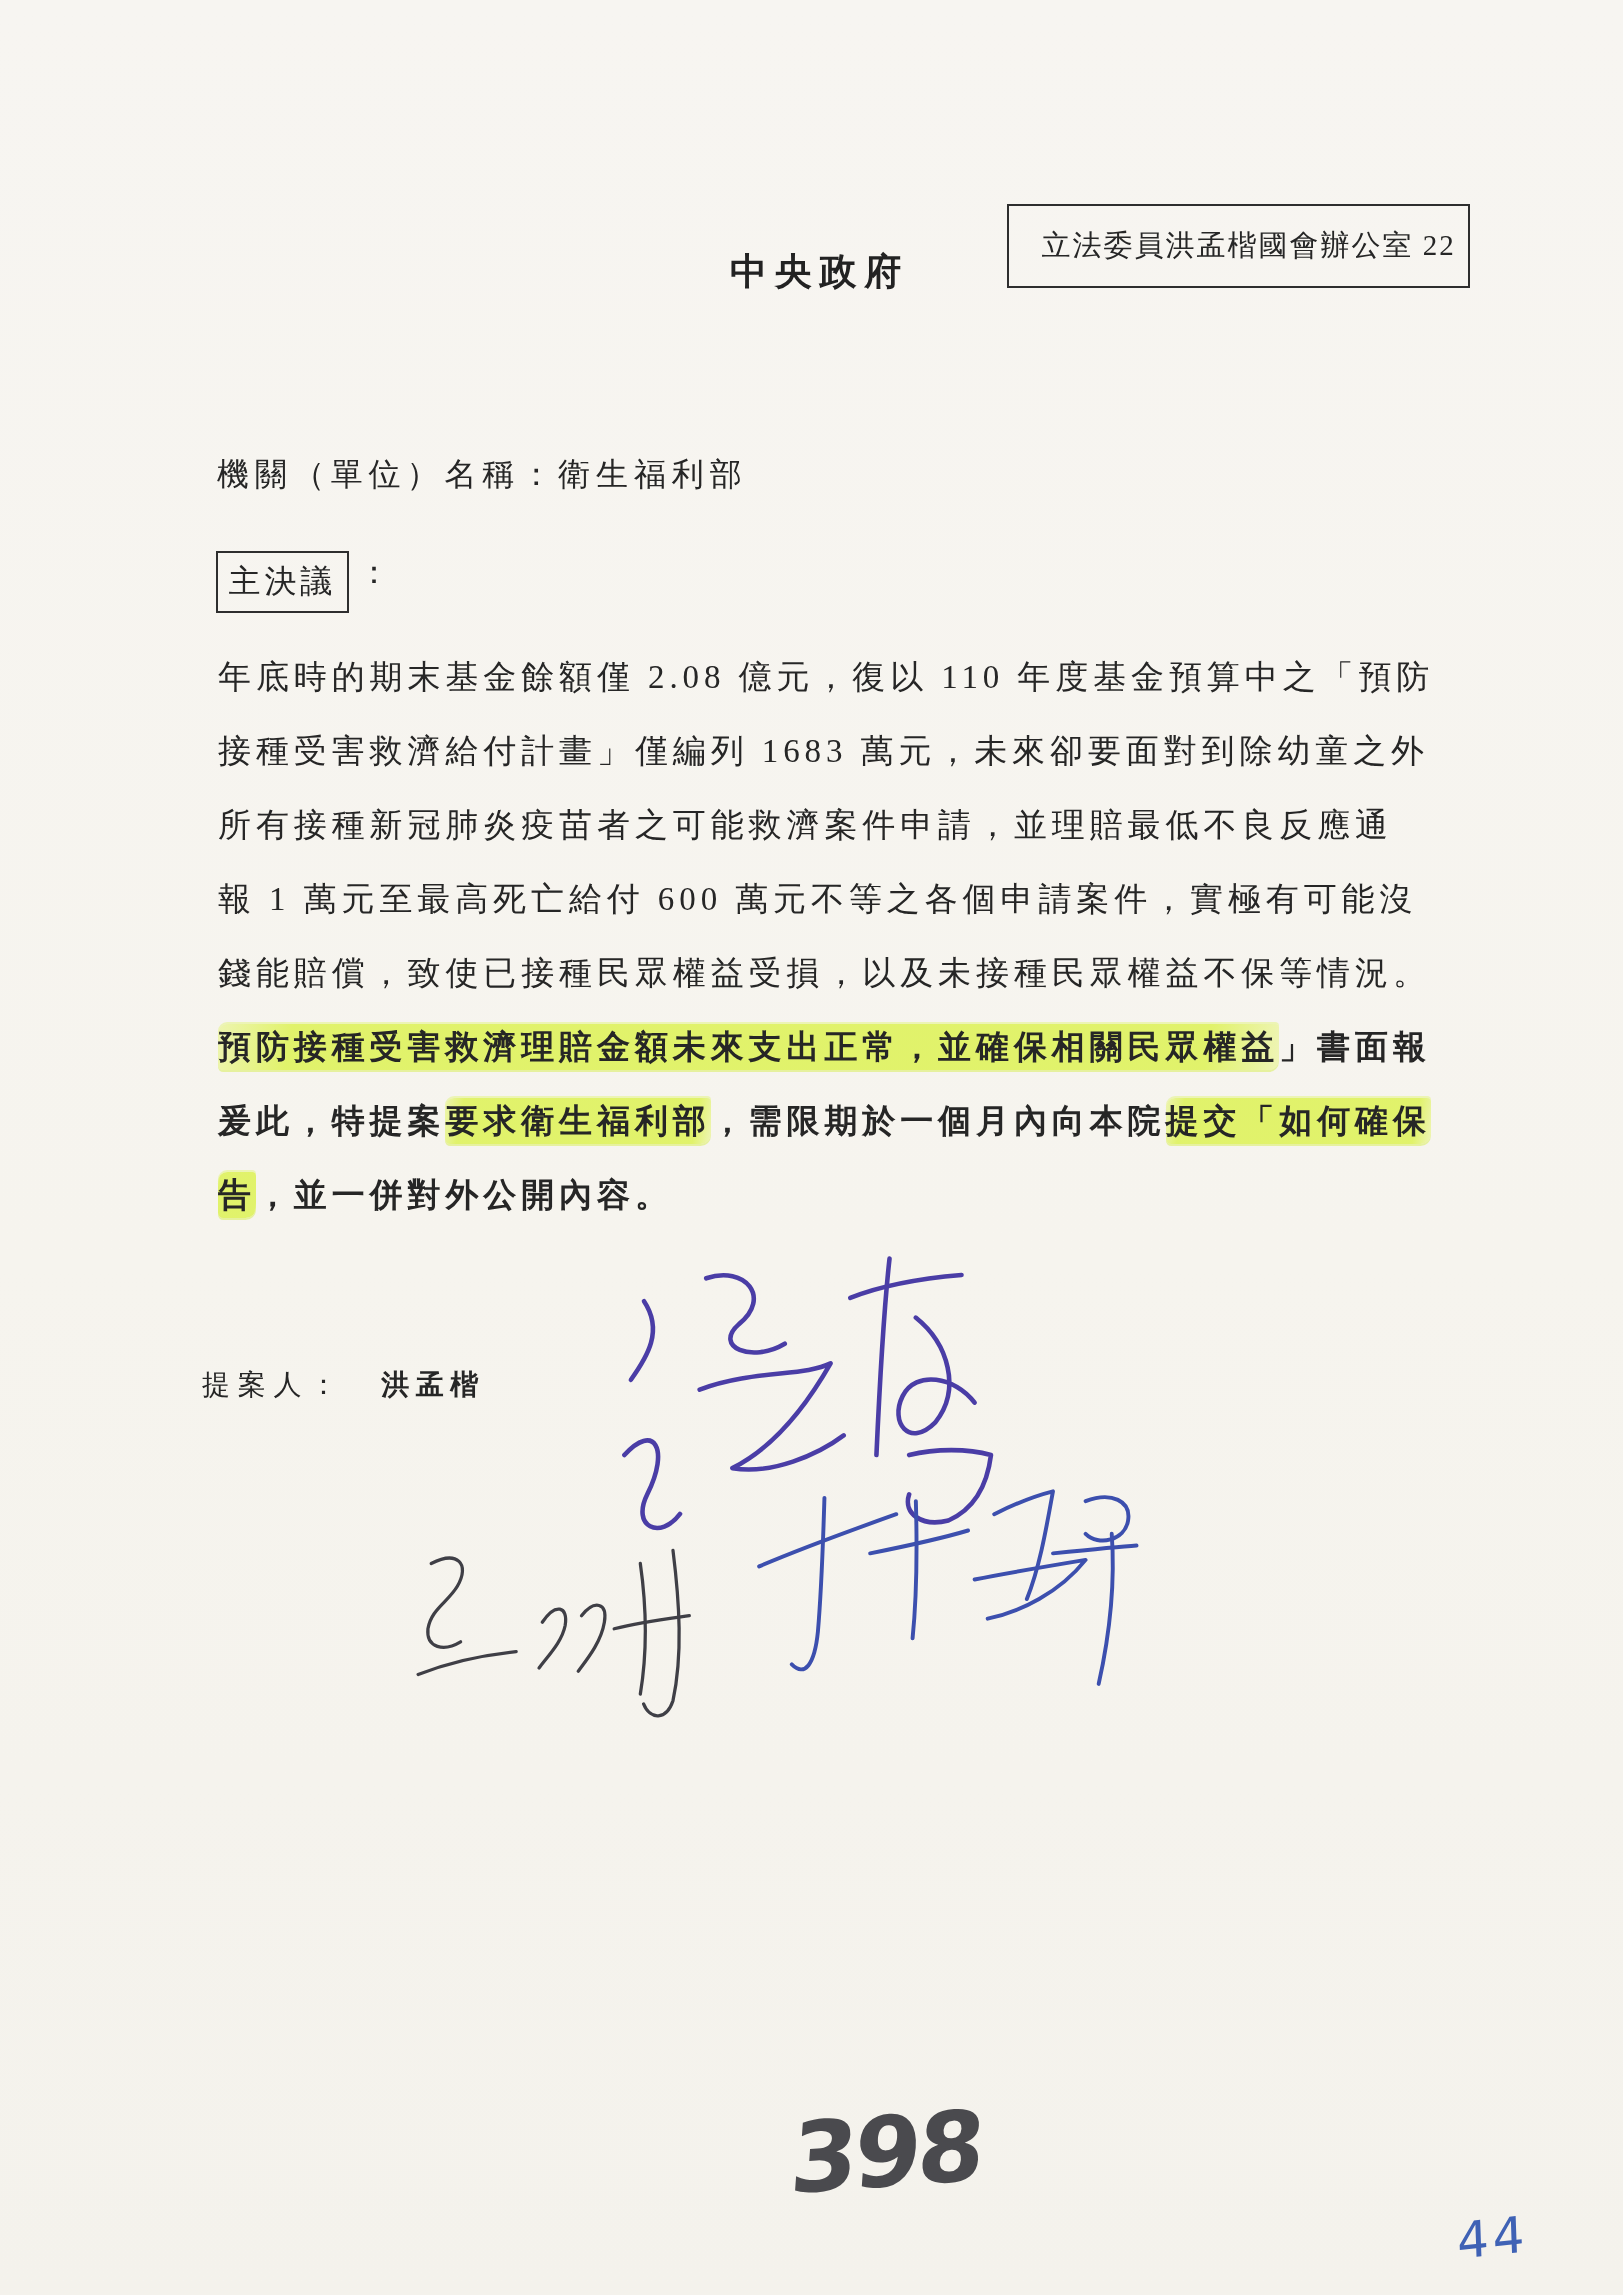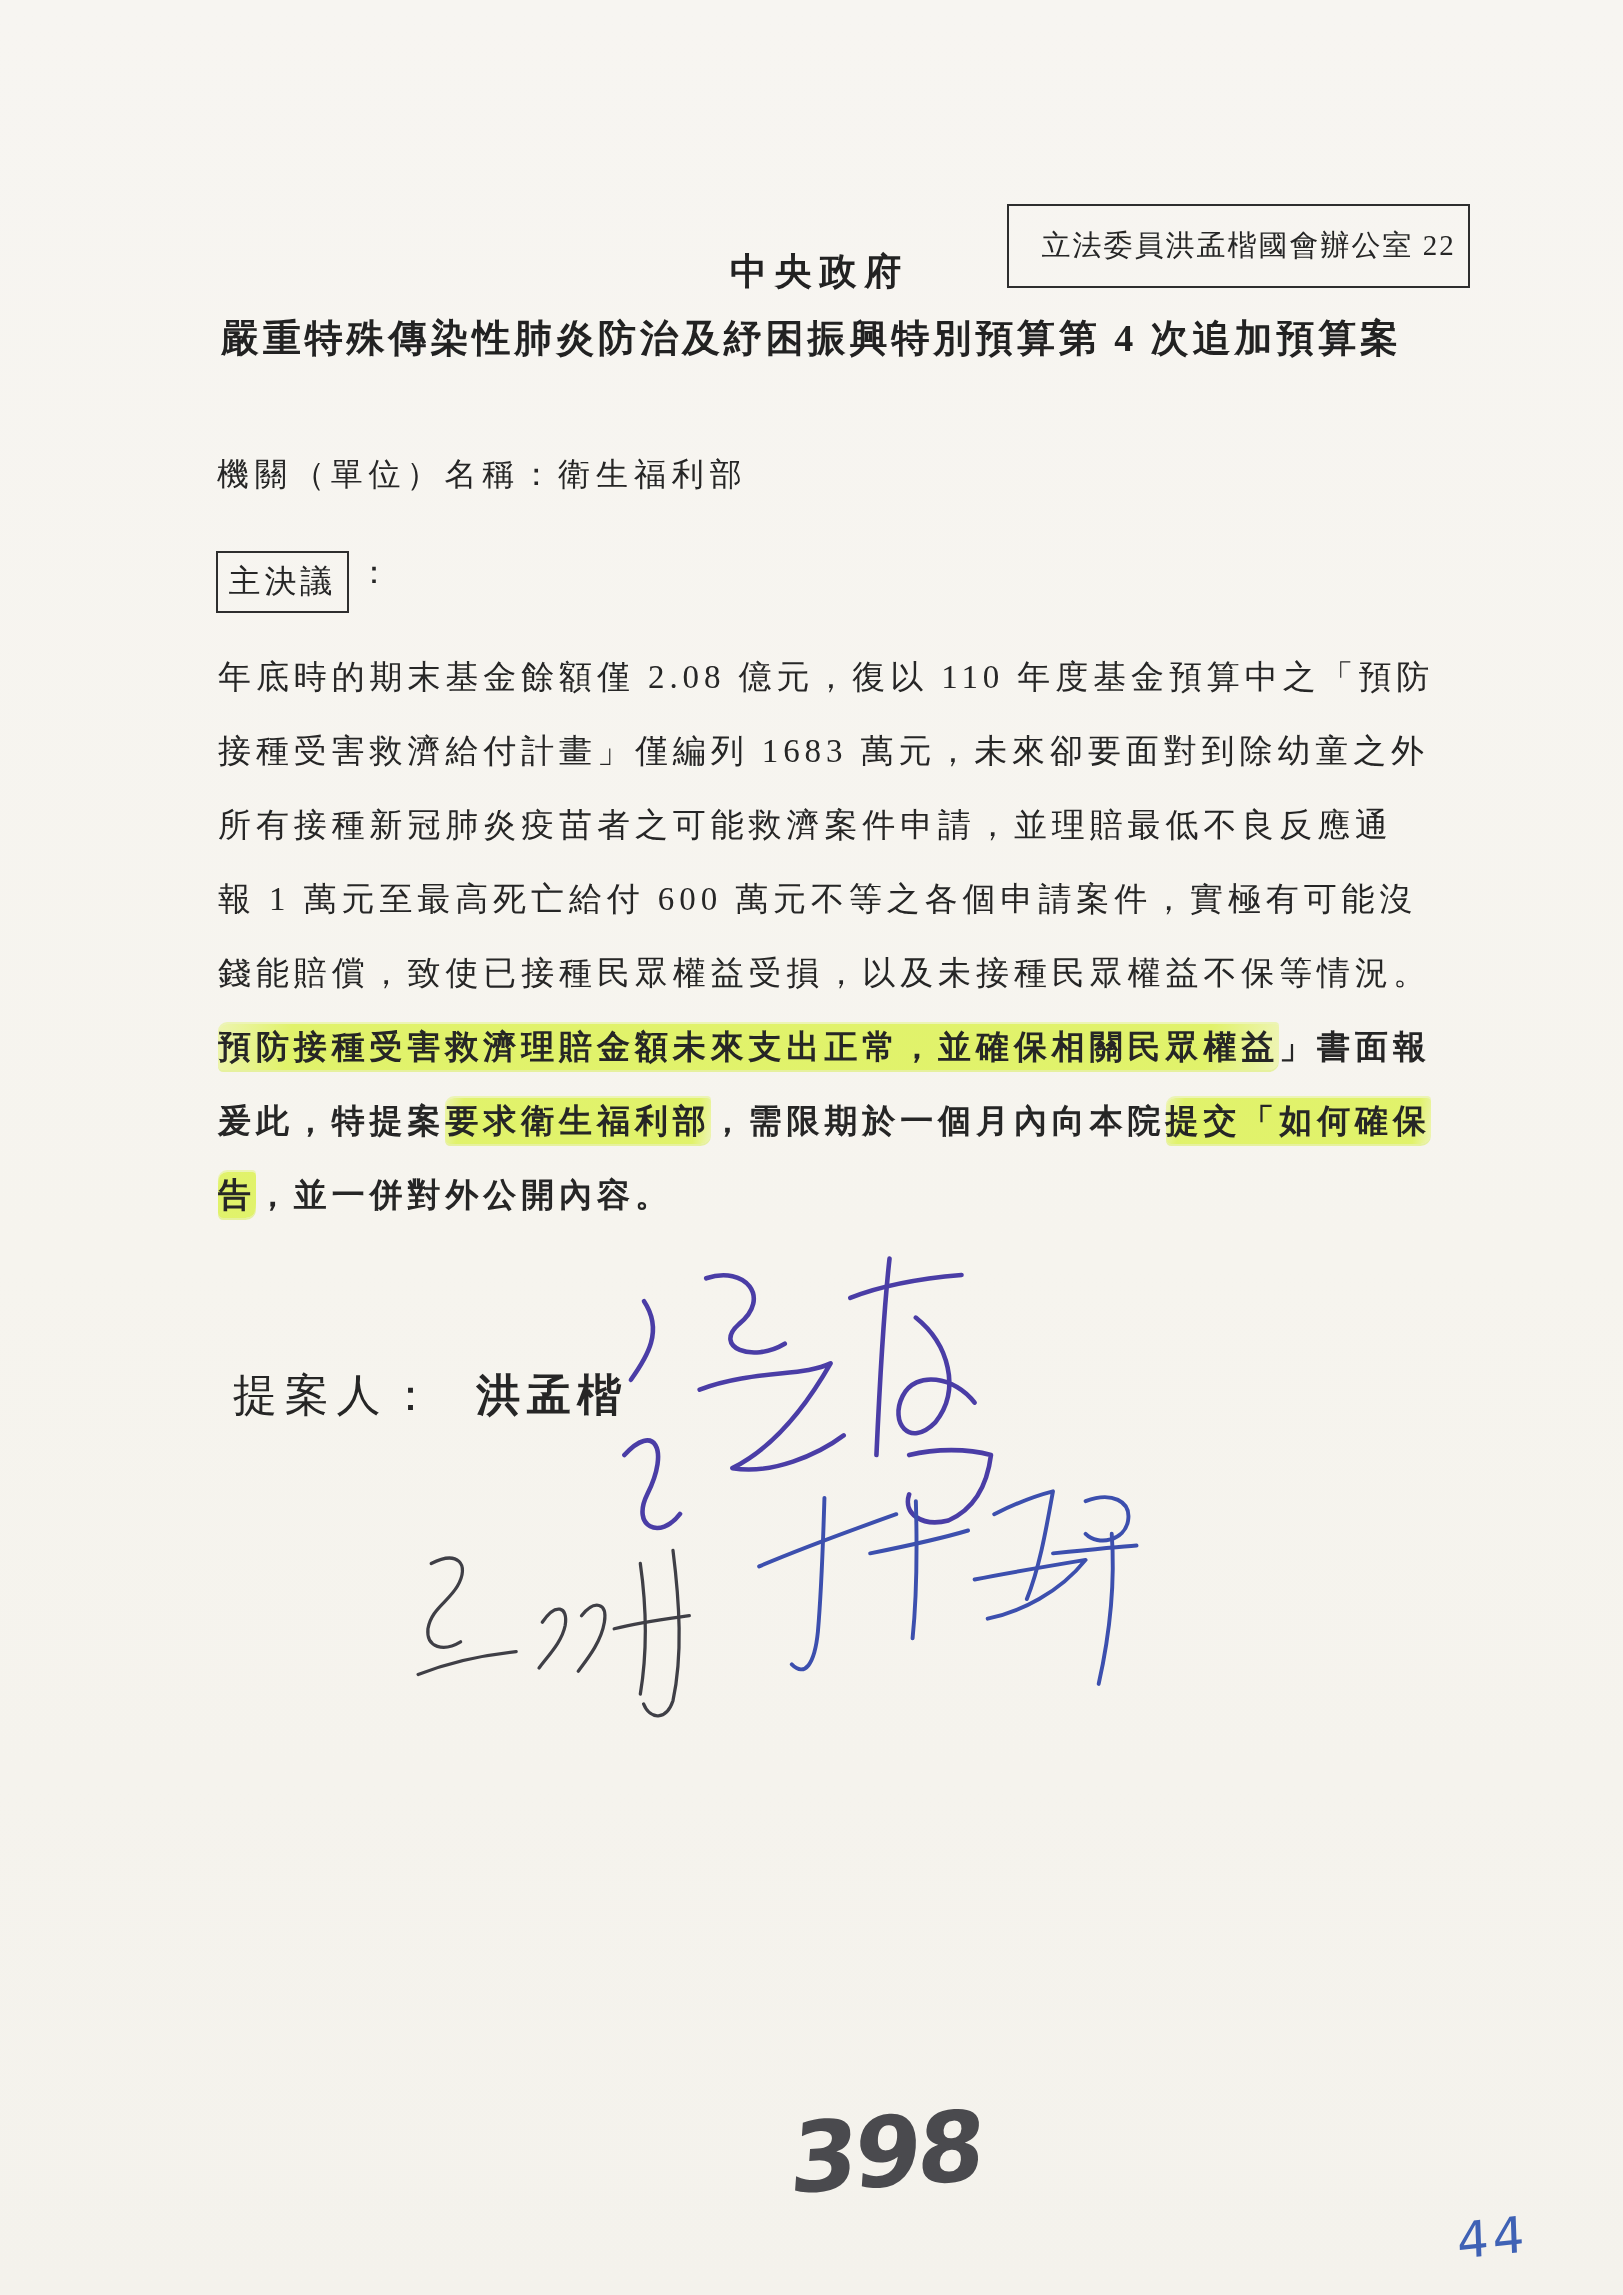--- a/index.html
+++ b/index.html
@@ -65,22 +65,22 @@
   .bline .hl{
     background:linear-gradient(100deg,
       rgba(227,245,100,.45) 0%,
       rgba(221,242,84,.85) 7%,
       rgba(221,242,84,.85) 93%,
       rgba(227,245,100,.40) 100%);
     border-radius:9.2px 3.9px 10.5px 5.2px;
     box-shadow:0 2px 0 rgba(216,238,92,.55), 0 -2px 0 rgba(223,243,110,.45);
   }
   .proposer-row{
-    position:absolute;left:233px;top:1366px;
-    font-size:44px;letter-spacing:7.8px;white-space:nowrap;color:#262626;
+    position:absolute;left:202px;top:1366px;
+    font-size:28px;letter-spacing:7.8px;white-space:nowrap;color:#262626;
   }
   .proposer-name{font-weight:700;margin-left:36px;letter-spacing:6.5px;}
   
   .sig{position:absolute;}
   .sig path{fill:none;stroke-linecap:round;stroke-linejoin:round;}
   
   .page-number{
     position:absolute;left:788px;top:2096px;width:196px;
     font-family:"DejaVu Sans",sans-serif;
     font-size:97px;font-weight:700;color:#4a4a4e;
@@ -99,21 +99,20 @@
 <body>
 
 <div class="page">
 
   <div class="office-box">
     <span>立法委員洪孟楷國會辦公室 22</span>
   </div>
 
   <div class="doc-title">中央政府</div>
 
-  <div class="doc-subtitle">嚴重特殊傳染性肺炎防治及紓困振興特別預算第 4 次追加預算案</div>
 
   <div class="agency-line">機關（單位）名稱：衛生福利部</div>
 
   <div class="resolution-row">
     <span class="resolution-box">主決議</span>
     <span class="resolution-colon">：</span>
   </div>
 
   <div class="body-block">
       <div class="bline"><span class="seg">年底時的期末基金餘額僅 2.08 億元，復以 110 年度基金預算中之「預防</span></div>

